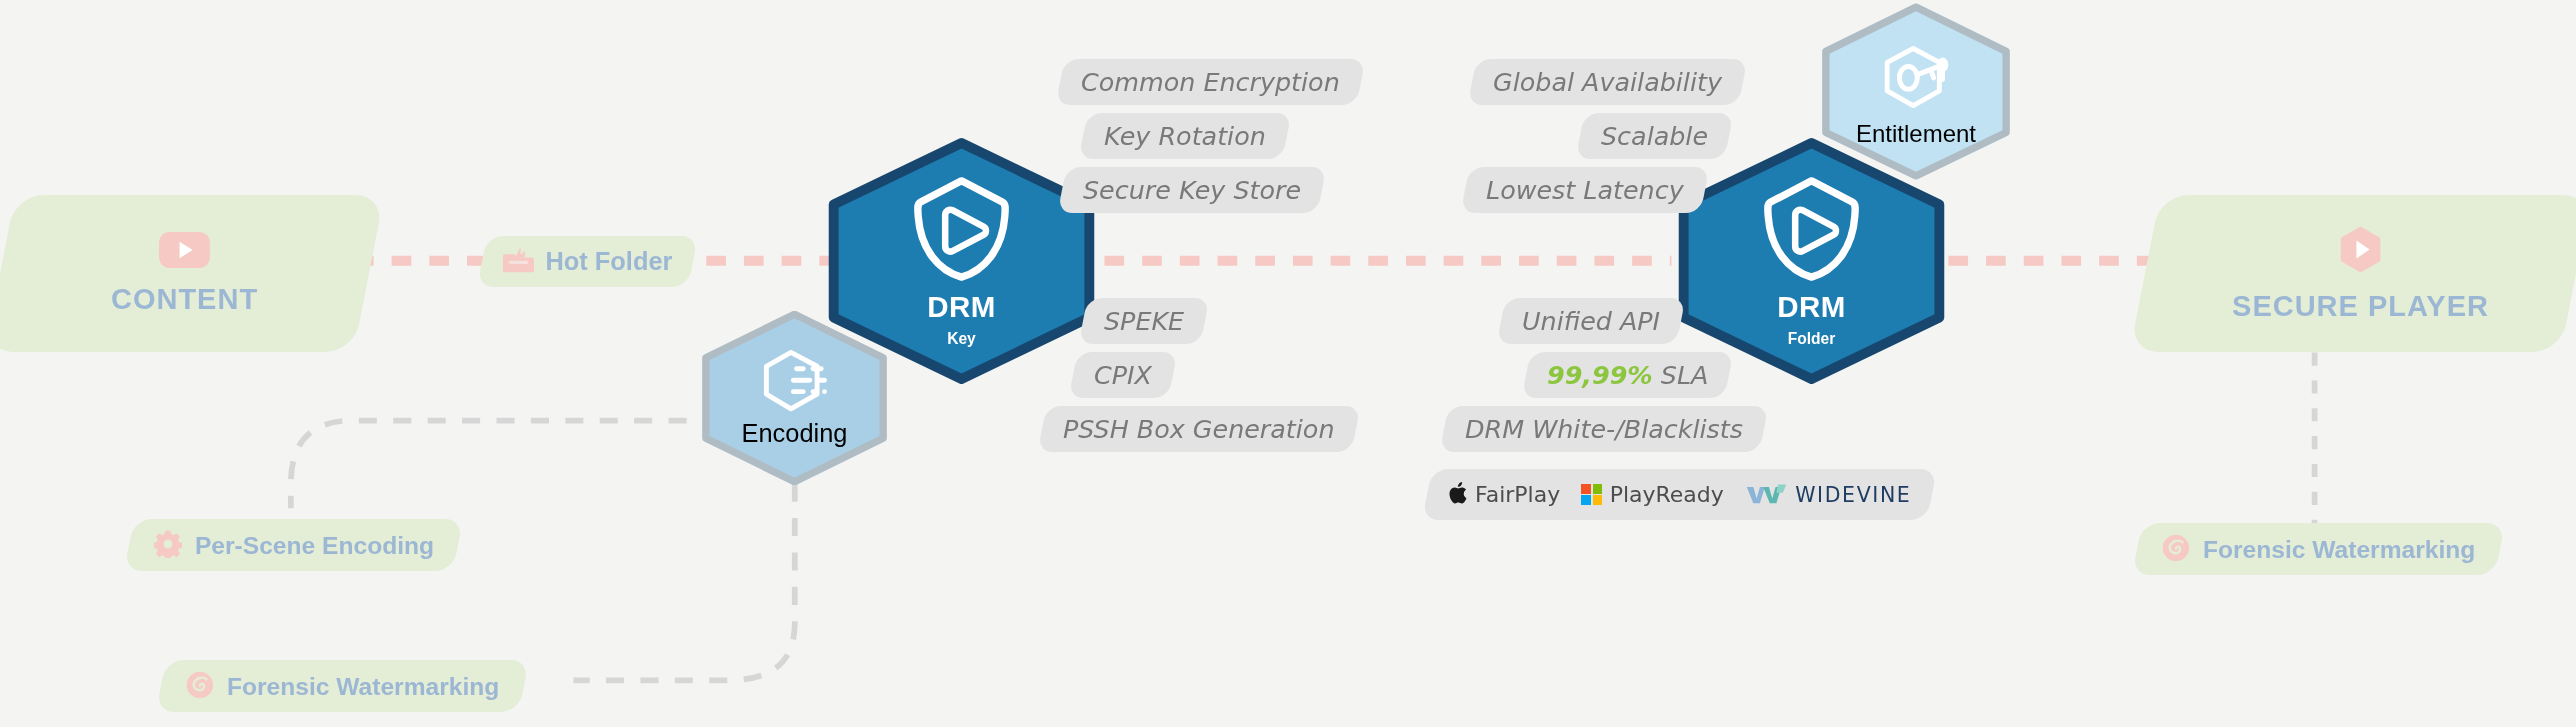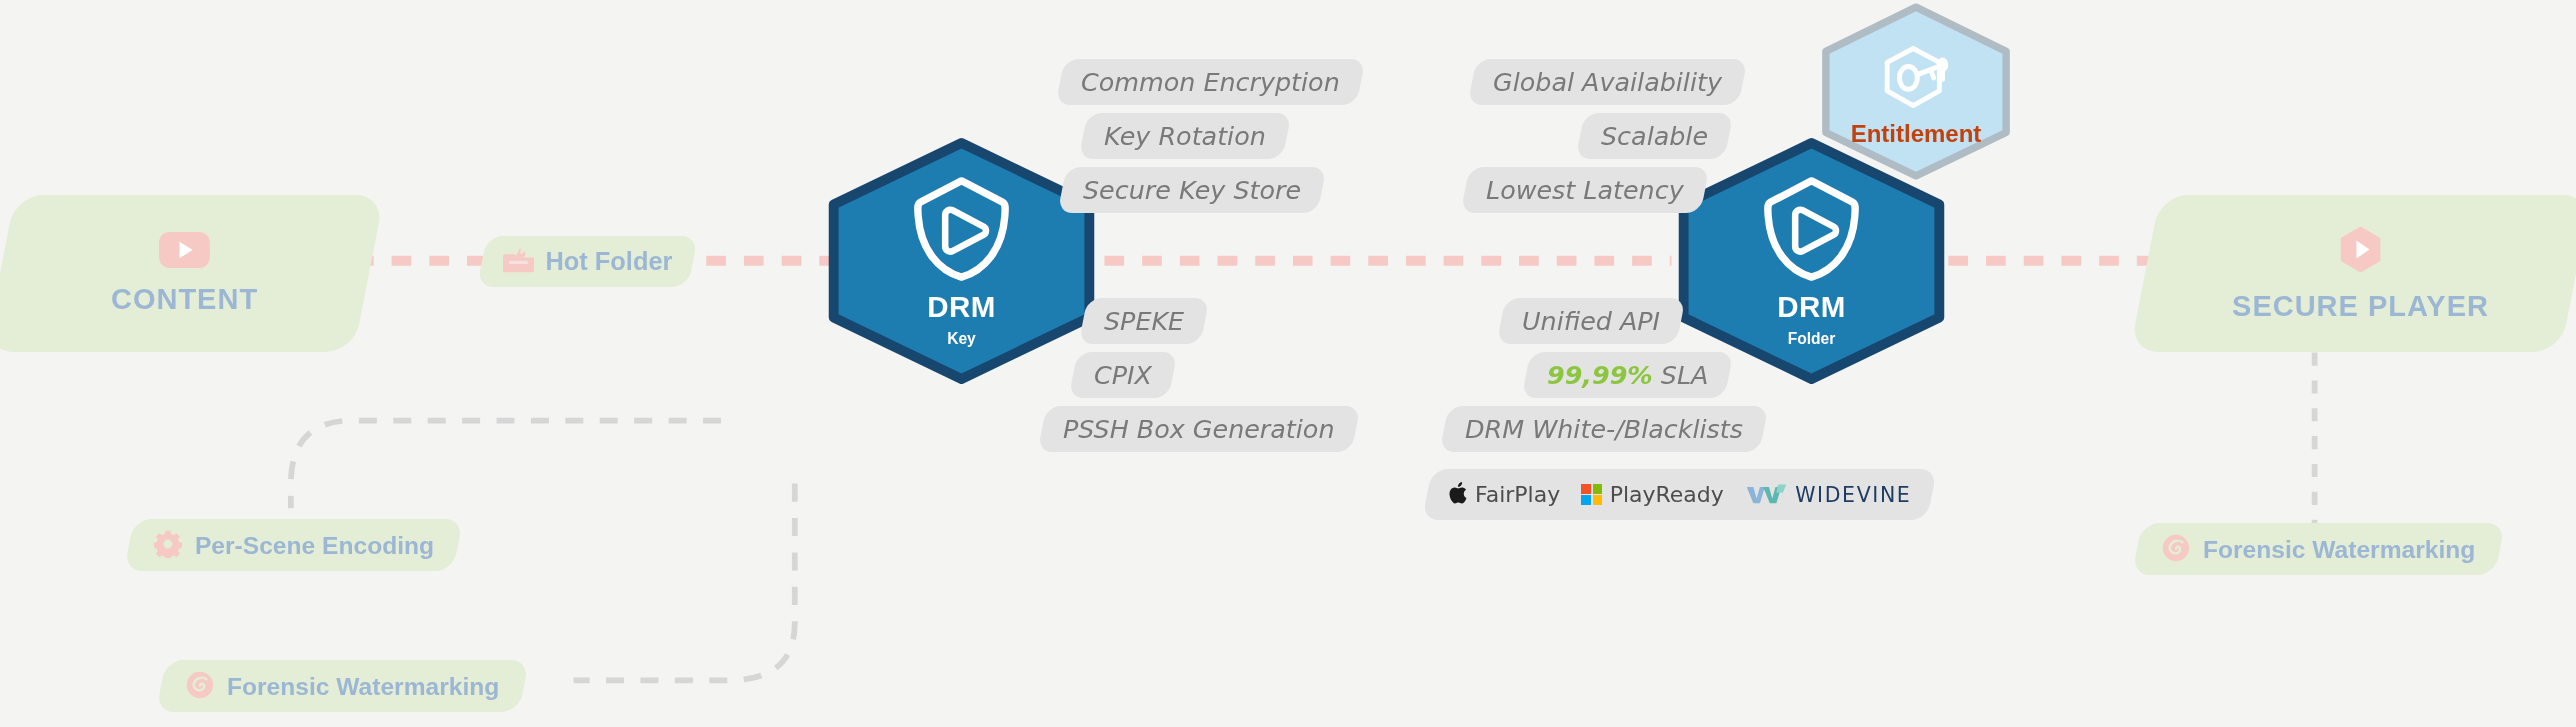--- a/index.html
+++ b/index.html
@@ -45,21 +45,21 @@
     position:relative;z-index:3;display:flex;flex-direction:column;
     align-items:center;justify-content:center;width:100%;height:100%;
   }
   .hex-title{
     color:#ffffff;font-weight:bold;font-size:29.5px;letter-spacing:0.4px;line-height:1;
   }
   .hex-sub{
     color:#ffffff;font-weight:bold;font-size:15.6px;margin-top:9px;line-height:1;
   }
   .hex-single{
-    color:#c2410c;font-weight:bold;font-size:25.4px;line-height:1;
+    color:#000000;font-weight:normal;font-size:25.4px;line-height:1;
   }
 
   
   .tag{
     position:absolute;
     background:#e3e3e3;
     border-radius:14.7px;
     transform:skewX(-11deg);
     display:flex;align-items:center;
     height:46px;
@@ -159,20 +159,40 @@
         <svg width="31" height="28" viewBox="0 0 38 34">
           <path d="M21 2 c2 4 -1 5 1 8 c3 -1 4 -4 4 -4 c2 3 1 7 -1 8 l-10 0 z" fill="#f6c9c4"></path>
           <path d="M2 10 h12 l4 4 h18 a2 2 0 0 1 2 2 v14 a2 2 0 0 1 -2 2 h-34 a2 2 0 0 1 -2 -2 v-18 a2 2 0 0 1 2 -2 z" fill="#f6c9c4"></path>
           <rect x="7" y="18" width="24" height="4" rx="2" fill="#f4f4f3" opacity=".55"></rect>
         </svg>
       </span>
       <span class="hftext">Hot Folder</span>
     </div>
   </div>
 
+  <div class="hex" id="hex-encoding" style="left:696px;top:311px;width:197px;height:174px;">
+    <svg class="hexbody" viewBox="0 0 240 212">
+      <path d="M120 4 L228 57 V155 L120 208 L12 155 V57 Z" fill="#a9cfe6" stroke="#b0bcc4" stroke-width="9" stroke-linejoin="round"></path>
+    </svg>
+    <div class="hexcontent">
+      <span style="margin-top:-4.9px;">
+        <svg width="74" height="72" viewBox="0 0 90 88">
+          <path d="M40 9 L72 26 V60 L40 78 L10 60 V26 Z" fill="none" stroke="#ffffff" stroke-width="6" stroke-linejoin="round"></path>
+          <rect x="44" y="26" width="14" height="6" rx="3" fill="#ffffff"></rect>
+          <rect x="64" y="26" width="16" height="6" rx="3" fill="#ffffff"></rect>
+          <rect x="40" y="40" width="26" height="6" rx="3" fill="#ffffff"></rect>
+          <rect x="72" y="40" width="12" height="6" rx="3" fill="#ffffff"></rect>
+          <rect x="40" y="54" width="18" height="6" rx="3" fill="#ffffff"></rect>
+          <rect x="64" y="54" width="10" height="6" rx="3" fill="#ffffff"></rect>
+          <rect x="78" y="54" width="6" height="6" rx="3" fill="#ffffff"></rect>
+        </svg>
+      </span>
+      <div class="hex-single" style="margin-top:1.6px;">Encoding</div>
+    </div>
+  </div>
 
   <div class="hex" id="hex-drm-key" style="left:823px;top:138px;width:277px;height:246px;">
     <svg class="hexbody" viewBox="0 0 338 300">
       <path d="M169 6 L325 81 V219 L169 294 L13 219 V81 Z" fill="#1d7cb0" stroke="#17466e" stroke-width="12" stroke-linejoin="round"></path>
     </svg>
     <div class="hexcontent">
       <span style="margin-top:-1.6px;">
         <svg width="111" height="110" viewBox="0 0 136 134">
           <path d="M68 8 L118 34 C122 36 122 40 121 52 C118 92 96 118 68 126 C40 118 18 92 15 52 C14 40 14 36 18 34 Z" fill="none" stroke="#ffffff" stroke-width="9" stroke-linejoin="round"></path>
           <path d="M57 44 L95 64 C99 66 99 72 95 74 L57 94 C53 96 48 93 48 88 L48 50 C48 45 53 42 57 44 Z" fill="none" stroke="#ffffff" stroke-width="8" stroke-linejoin="round"></path>

